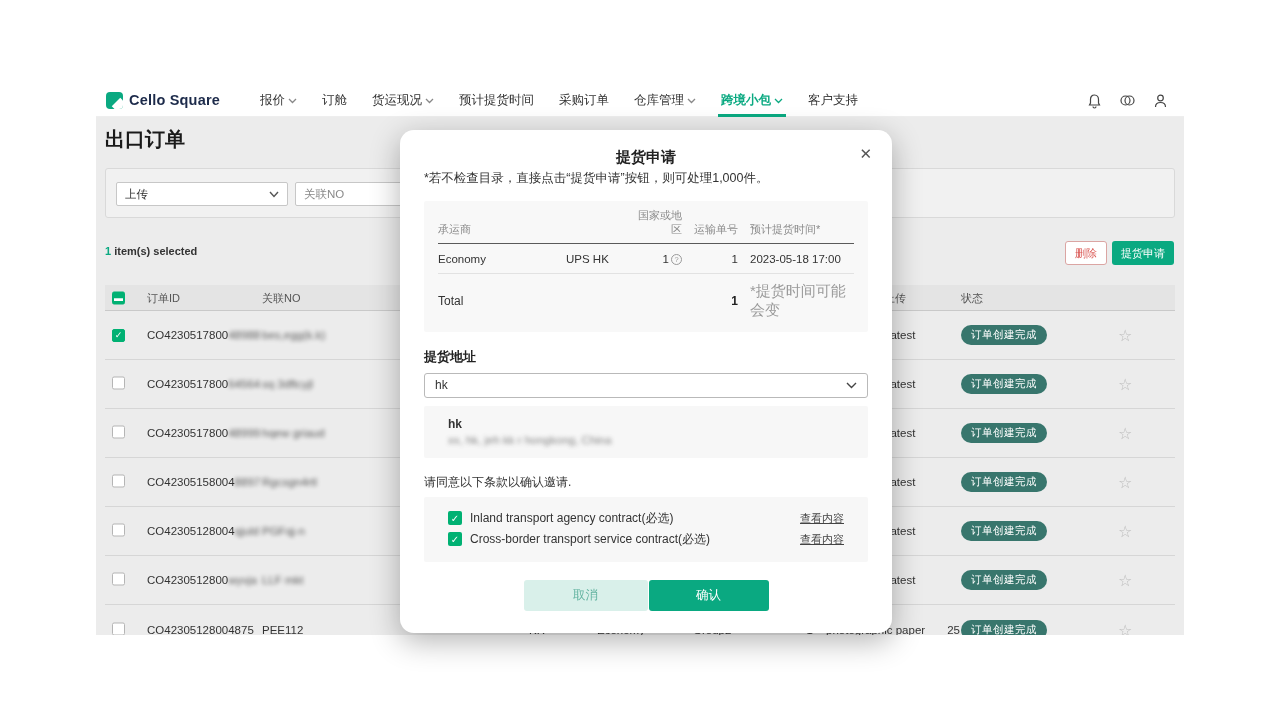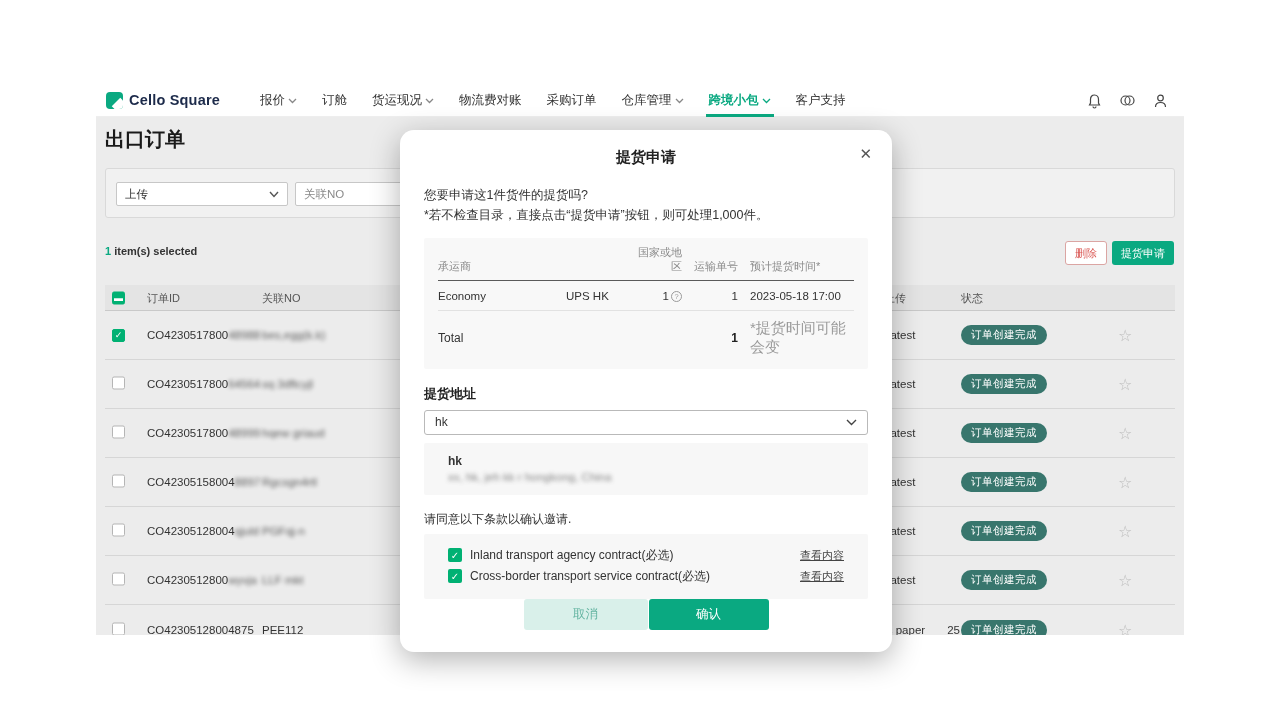--- a/index.html
+++ b/index.html
@@ -94,21 +94,21 @@
   .m-select { margin-top:7px; height:25px; border:1px solid #b9b9b9; border-radius:3px; display:flex; align-items:center; justify-content:space-between; padding:0 10px; font-size:12px; color:#333; cursor:pointer; background:#fff; }
   .m-addr-box { margin-top:8px; background:#f7f7f7; border-radius:2px; padding:11px 24px 12px; }
   .m-addr-name { font-size:12px; font-weight:bold; color:#333; }
   .m-addr-line { margin-top:3px; font-size:11.5px; color:#666; }
   .m-terms-prompt { margin-top:16px; font-size:12px; color:#333; }
   .m-terms-box { margin-top:6px; background:#f7f7f7; border-radius:2px; padding:9px 24px 10px; }
   .m-term { display:flex; align-items:center; margin:4px 0; }
   .m-cb { width:14px; height:14px; border-radius:2px; background:var(--checkbox); color:#fff; display:inline-flex; align-items:center; justify-content:center; font-size:10px; flex:0 0 auto; }
   .m-term-label { margin-left:8px; font-size:12px; color:#333; }
   .m-term-link { margin-left:auto; font-size:11px; color:#444; text-decoration:underline; cursor:pointer; }
-  .m-actions { display:flex; justify-content:center; gap:1px; }
+  .m-actions { margin-top:18px; display:flex; justify-content:center; gap:1px; }
   .btn-cancel { width:124px; height:31px; background:#d9f0ea; color:#62b3a0; font-size:12.5px; border-radius:3px; }
   .btn-confirm { width:120px; height:31px; background:var(--accent); color:#fff; font-size:12.5px; border-radius:3px; }
 </style>
 </head>
 <body>
 
 <div id="canvas">
   <div id="app">
 
     <div class="topbar">
@@ -126,21 +126,21 @@
         <div class="nav-item">
           <span>订舱</span>
         </div>
         <div class="nav-item">
           <span>货运现况</span>
           <svg class="chev" viewBox="0 0 9 6">
               <polyline points="1,1 4.5,4.5 8,1" fill="none" stroke="#888" stroke-width="1.3"></polyline>
             </svg>
         </div>
         <div class="nav-item">
-          <span>物流费对账</span>
+          <span>预计提货时间</span>
         </div>
         <div class="nav-item">
           <span>采购订单</span>
         </div>
         <div class="nav-item">
           <span>仓库管理</span>
           <svg class="chev" viewBox="0 0 9 6">
               <polyline points="1,1 4.5,4.5 8,1" fill="none" stroke="#888" stroke-width="1.3"></polyline>
             </svg>
         </div>
@@ -273,21 +273,20 @@
           <span class="col-status"><span class="badge">订单创建完成</span></span>
           <span class="star">☆</span>
         </div>
       </div>
     </div>
   </div>
 
   <div class="modal">
     <div class="m-title">提货申请</div>
     <div class="m-close">✕</div>
-    <div class="m-question">您要申请这1件货件的提货吗?</div>
     <div class="m-note">*若不检查目录，直接点击“提货申请”按钮，则可处理1,000件。</div>
 
     <div class="m-table">
       <div class="mt-grid mt-head">
         <span>承运商</span>
         <span></span>
         <span class="h-country">国家或地区</span>
         <span class="h-no">运输单号</span>
         <span class="h-time">预计提货时间*</span>
       </div>

